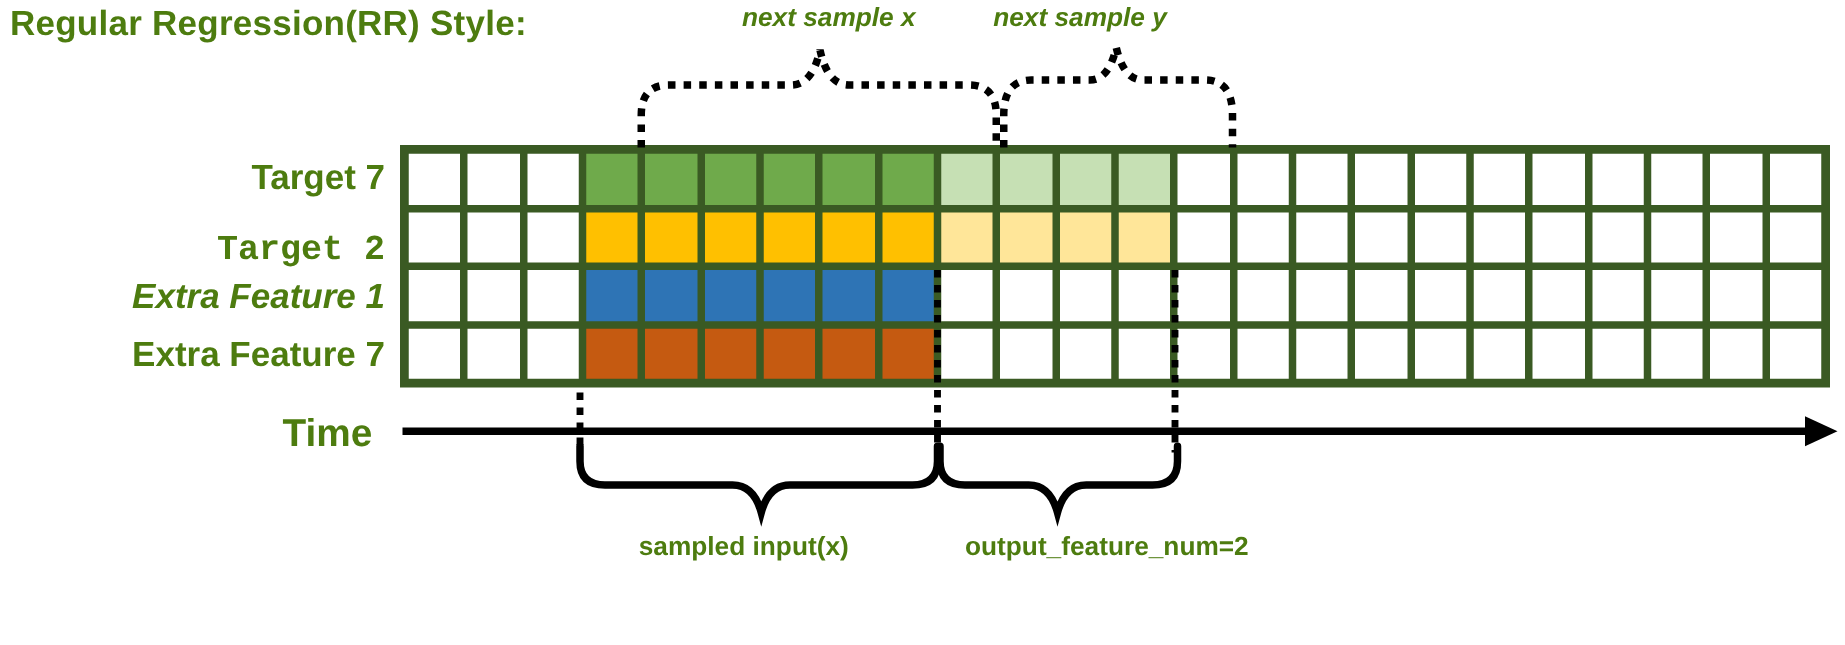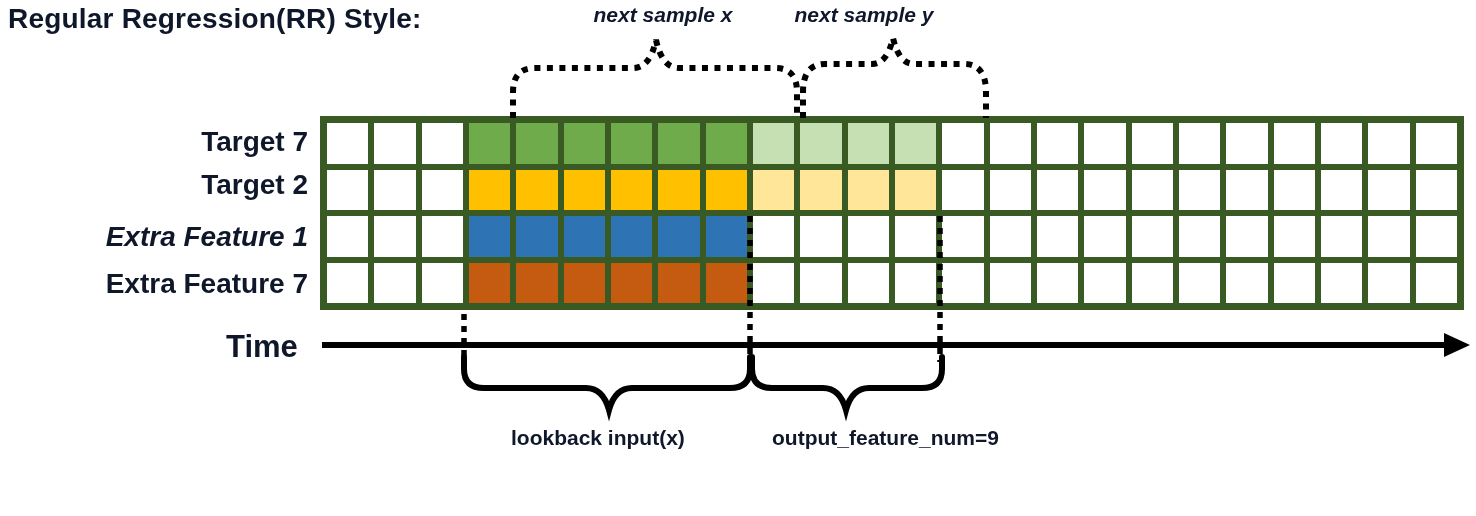--- a/index.html
+++ b/index.html
@@ -1,32 +1,32 @@
 <!DOCTYPE html>
 <html><head>
 <meta charset="utf-8">
 <style>
   html,body{margin:0;padding:0;background:#ffffff;}
   .canvas{
     position:relative;width:1476px;height:516px;overflow:hidden;
-    font-family:"Liberation Sans",sans-serif;color:#0f172a;background:#fff;
+    font-family:"Liberation Sans",sans-serif;color:#4d7c0f;background:#fff;
   }
   .abs{position:absolute;}
   .title{left:8px;top:3px;font-size:28px;font-weight:bold;letter-spacing:0.2px;}
   .next-label{top:3px;width:210px;text-align:center;font-size:21px;font-style:italic;font-weight:bold;}
   .next-x{left:558px;}
   .next-y{left:759px;}
   .grid{
     left:320px;top:116px;width:1144px;height:194px;
     display:grid;grid-template-columns:repeat(24,1fr);grid-auto-rows:1fr;
     gap:6px;padding:7px;box-sizing:border-box;
   }
   .cell{width:100%;height:100%;}
   .row-label{left:0;width:308px;text-align:right;font-size:28px;font-weight:bold;line-height:34px;}
-  .rl0{top:125px;} .rl1{top:168px;} .rl2{top:220px;font-style:italic;} .rl3{top:267px;}
+  .rl0{top:125px;} .rl1{top:184px;font-family:Liberation Mono, monospace;} .rl2{top:220px;font-style:italic;} .rl3{top:267px;}
   .time-label{left:226px;top:329px;font-size:31px;font-weight:bold;}
   .note{font-size:21px;font-weight:600;line-height:29.5px;white-space:nowrap;}
   .note-input{left:511px;top:423px;}
   .note-output{left:772px;top:423px;}
   svg.overlay{left:0;top:0;pointer-events:none;}
 </style>
 </head>
 <body>
 
 <div class="canvas">
@@ -154,20 +154,20 @@
 
     <path d="M 464 357 V 369 Q 464 388 484 388 H 586 Q 603 388 609 410 Q 615 388 632 388 H 730 Q 750 388 750 369 V 357" fill="none" stroke="#000" stroke-width="6" stroke-linecap="round"></path>
 
     <path d="M 752 357 V 369 Q 752 388 772 388 H 823 Q 840 388 846 410 Q 852 388 869 388 H 922 Q 942 388 942 369 V 357" fill="none" stroke="#000" stroke-width="6" stroke-linecap="round"></path>
 
     <line x1="322" y1="345" x2="1446" y2="345" stroke="#000" stroke-width="6"></line>
     <polygon points="1444,333 1444,357 1470,345" fill="#000"></polygon>
   </svg>
 
   <div class="abs note note-input">
-    <div>lookback input(x)</div>
+    <div>sampled input(x)</div>
   </div>
 
   <div class="abs note note-output">
-    <div>output_feature_num=9</div>
+    <div>output_feature_num=2</div>
   </div>
 
 </div>
 
 </body></html>

